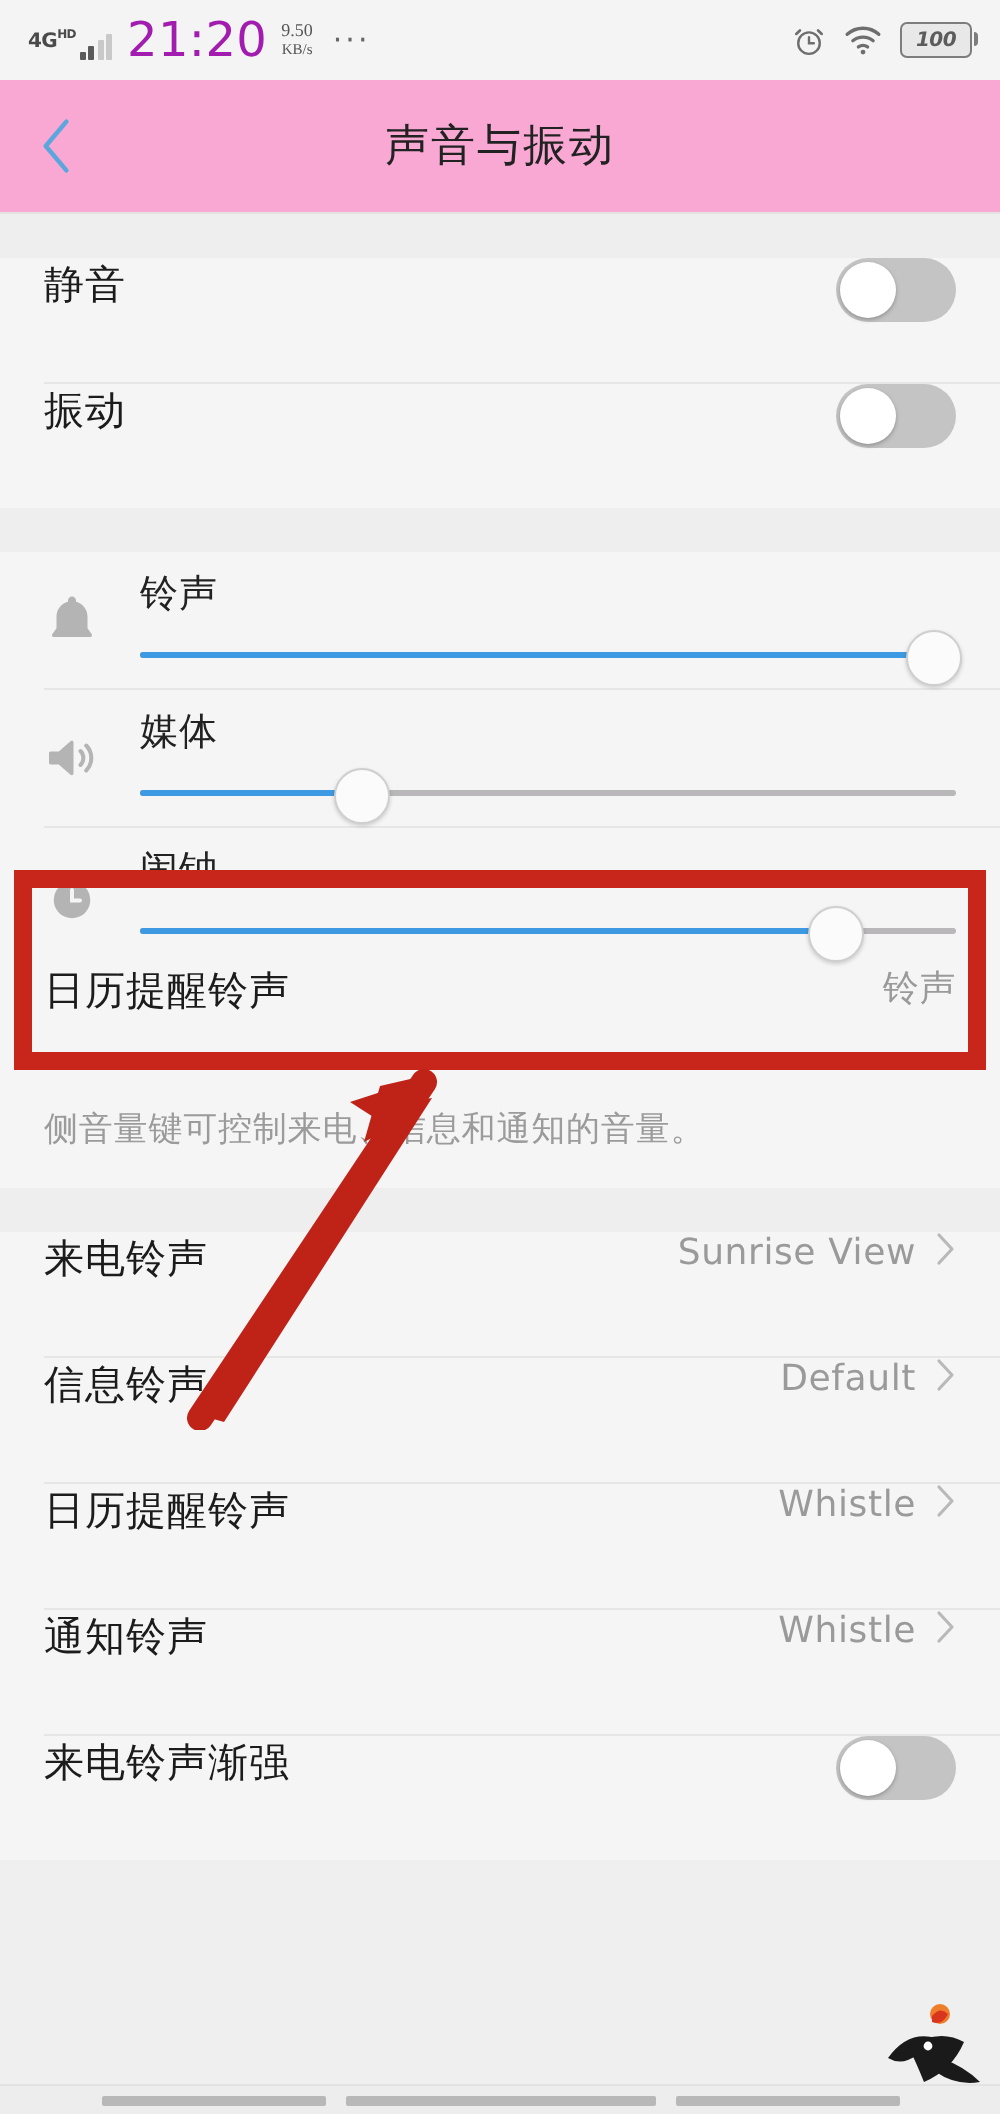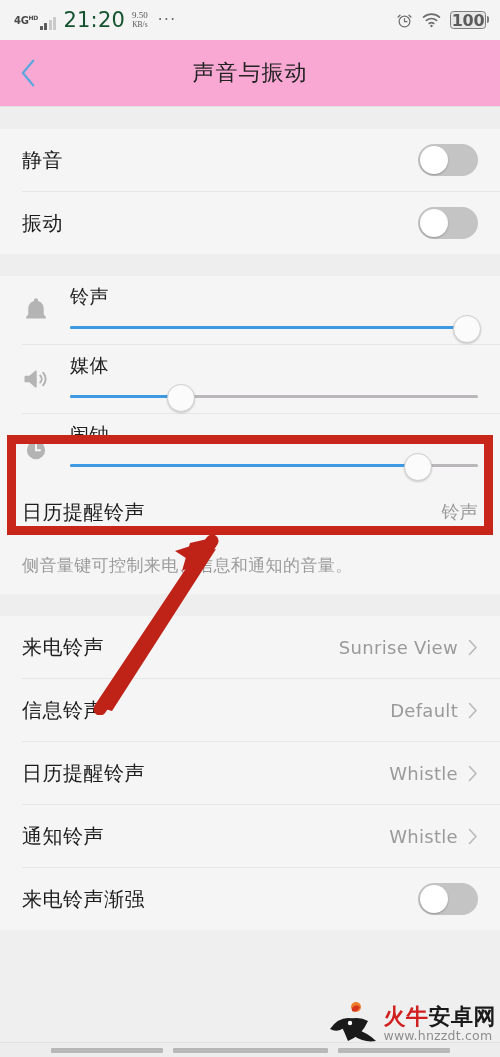--- a/index.html
+++ b/index.html
@@ -40,21 +40,21 @@
     letter-spacing: -0.3px;
   }
   .net-label sup { font-size: 6px; vertical-align: super; }
   .bars { display: flex; align-items: flex-end; gap: 1.5px; height: 13px; }
   .bars i { display: block; width: 3px; background: #5a5a5a; border-radius: 0.5px; }
   .bars i:nth-child(1) { height: 4px; }
   .bars i:nth-child(2) { height: 7px; }
   .bars i:nth-child(3) { height: 10px; background: #c9c9c9; }
   .bars i:nth-child(4) { height: 13px; background: #c9c9c9; }
 
-  .clock { font-size: 21px; color: #14532d; letter-spacing: 0.2px; line-height: 1; }
+  .clock { font-size: 24px; color: #a21caf; letter-spacing: 0.2px; line-height: 1; }
   .netspeed { line-height: 1.05; color: #555; text-align: center; font-family: Liberation Serif, serif; }
   .netspeed .v { font-size: 9px; display: block; }
   .netspeed .u { font-size: 7.5px; display: block; }
   .dots { font-size: 15px; color: #666; letter-spacing: 1.5px; line-height: 1; margin-left: 3px; }
 
   .alarm-ico { width: 17px; height: 17px; }
   .wifi-ico  { width: 19px; height: 16px; }
   .battery {
     width: 34px; height: 16px;
     border: 1.6px solid #7d7d7d;
@@ -63,21 +63,21 @@
     position: relative;
     background: #e8e8e8;
   }
   .battery::after {
     content: "";
     position: absolute; right: -4px; top: 4px;
     width: 2.5px; height: 7px;
     background: #7d7d7d;
     border-radius: 0 2px 2px 0;
   }
-  .battery span { font-size: 16px; color: #5c5c5c; font-weight: 600; letter-spacing: -0.3px; }
+  .battery span { font-size: 10px; color: #5c5c5c; font-weight: 600; letter-spacing: -0.3px; font-style: italic; }
 
   
   .titlebar {
     height: 66px;
     background: #f9a8d4;
     display: flex;
     align-items: center;
     position: relative;
     border-bottom: 1px solid #e3e3e3;
   }
@@ -94,21 +94,21 @@
     letter-spacing: 1px;
     pointer-events: none;
   }
 
   
   .content { background: #efefef; }
   .gap { height: 22px; background: #eeeeee; }
   .card { background: #f5f5f5; }
 
   .row {
-    display: flex; align-items: center;
+    display: flex; align-items: flex-start;
     padding: 0 22px;
     height: 62px;
     position: relative;
     box-sizing: border-box;
     cursor: pointer;
   }
   .row .label { font-size: 20px; color: #1c1c1c; letter-spacing: 0.5px; }
   .row .value {
     margin-left: auto;
     font-size: 18px; color: #9a9a9a;
@@ -426,23 +426,19 @@
 
 <div class="watermark">
   <svg class="wm-logo" viewBox="0 0 56 50">
     <circle cx="30" cy="8" r="5" fill="#f07d2a"></circle>
     <path d="M26 9 q4 -5 8 -1 q-3 6 -8 4 z" fill="#d9361f"></path>
     <path d="M4 30 q10 -14 24 -10 q-6 8 -14 11 q-5 2 -10 -1 z" fill="#1a1a1a"></path>
     <path d="M14 24 q16 -9 28 -2 q-6 14 -20 20 q-4 -10 -8 -18 z" fill="#1a1a1a"></path>
     <path d="M30 30 q12 4 20 12 q-12 2 -22 -5 z" fill="#1a1a1a"></path>
     <circle cx="24" cy="24" r="2.2" fill="#ffffff"></circle>
   </svg>
-  <div class="wm-text">
-    <div class="wm-title"><span class="a">火牛</span><span class="b">安卓网</span></div>
-    <div class="wm-url">www.hnzzdt.com</div>
-  </div>
 </div>
 
 <div class="navbar">
   <div class="nb recents"></div>
   <div class="nb home"></div>
   <div class="nb back"></div>
 </div>
 
 </body></html>

